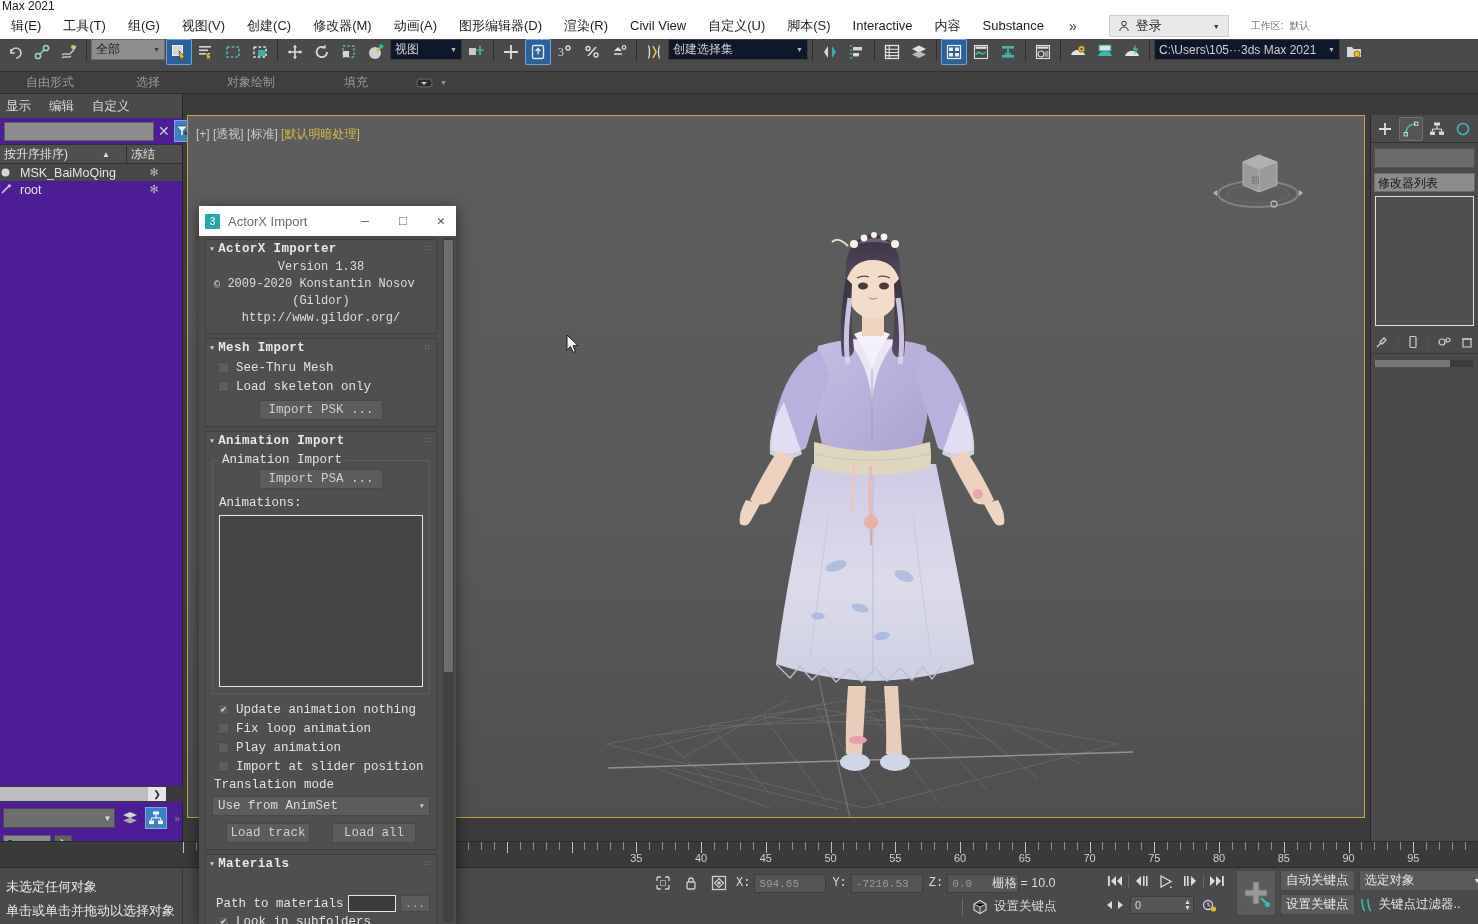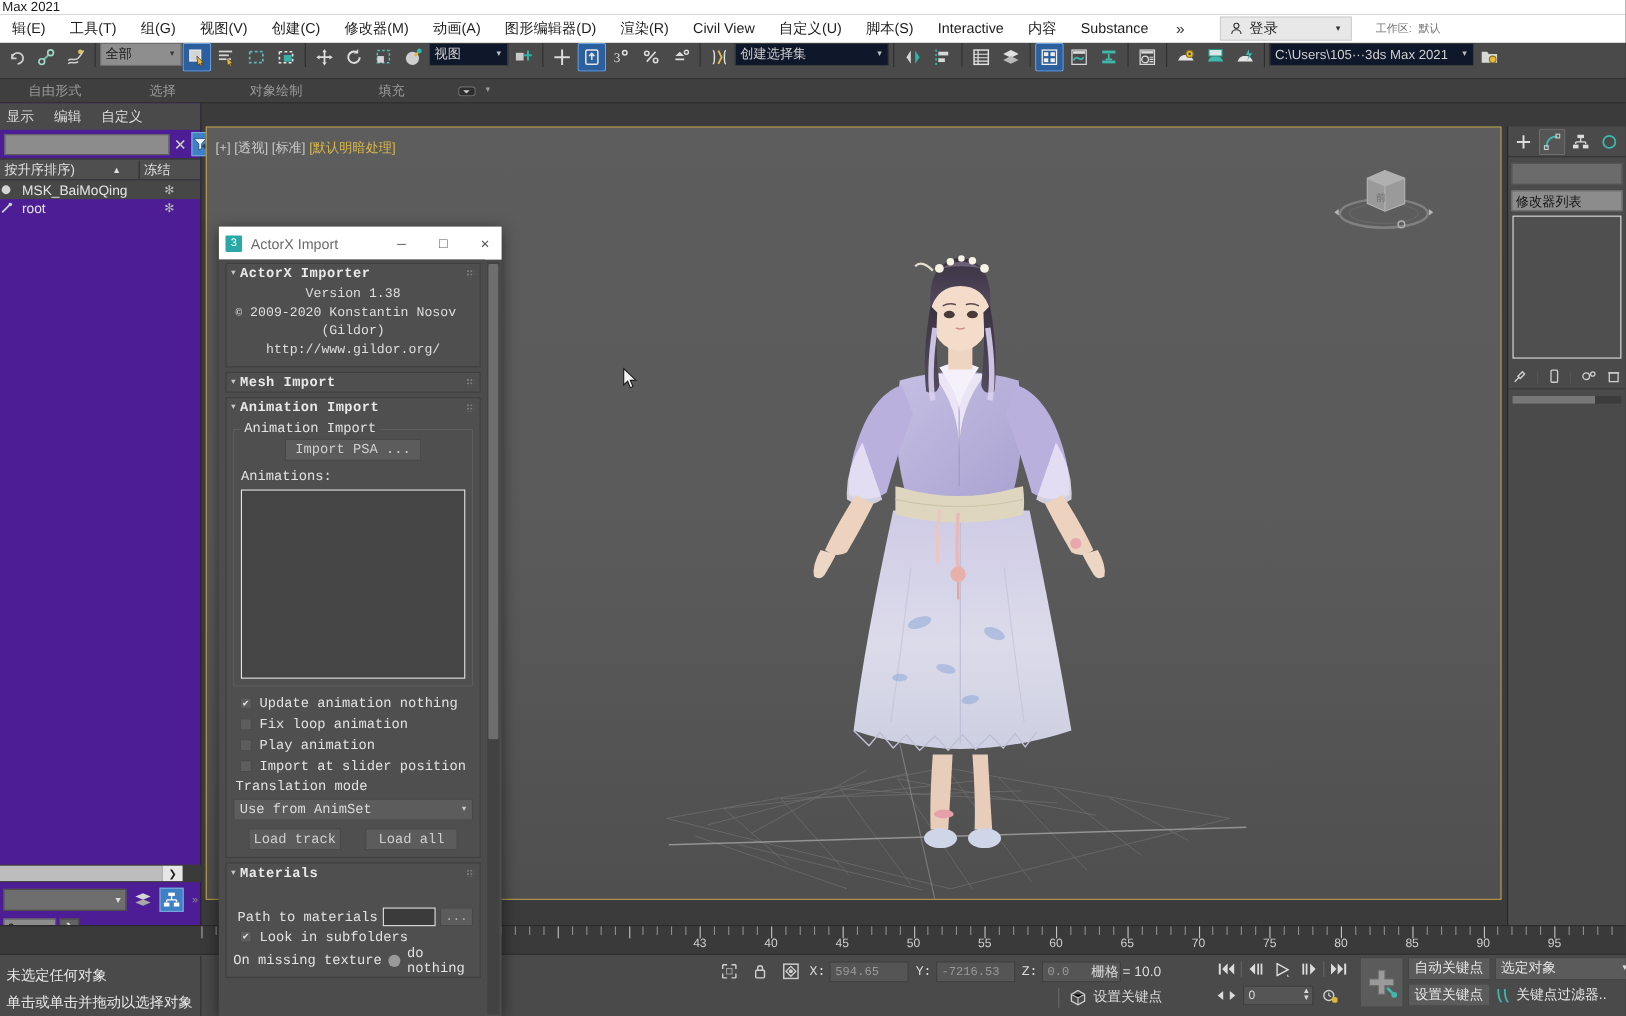--- a/index.html
+++ b/index.html
@@ -1015,21 +1015,21 @@
       <div class="tl-tick" style="left: 336.7px;"></div>
       <div class="tl-tick" style="left: 349.65px;"></div>
       <div class="tl-tick" style="left: 362.6px;"></div>
       <div class="tl-tick" style="left: 375.55px;"></div>
       <div class="tl-tick maj" style="left: 388.5px;"></div>
       <div class="tl-tick" style="left: 401.45px;"></div>
       <div class="tl-tick" style="left: 414.4px;"></div>
       <div class="tl-tick" style="left: 427.35px;"></div>
       <div class="tl-tick" style="left: 440.3px;"></div>
       <div class="tl-tick maj" style="left: 453.25px;"></div>
-      <div class="tl-lbl" style="left: 453.25px;">43</div>
+      <div class="tl-lbl" style="left: 453.25px;">35</div>
       <div class="tl-tick" style="left: 466.2px;"></div>
       <div class="tl-tick" style="left: 479.15px;"></div>
       <div class="tl-tick" style="left: 492.1px;"></div>
       <div class="tl-tick" style="left: 505.05px;"></div>
       <div class="tl-tick maj" style="left: 518px;"></div>
       <div class="tl-lbl" style="left: 518px;">40</div>
       <div class="tl-tick" style="left: 530.95px;"></div>
       <div class="tl-tick" style="left: 543.9px;"></div>
       <div class="tl-tick" style="left: 556.85px;"></div>
       <div class="tl-tick" style="left: 569.8px;"></div>
@@ -1269,20 +1269,33 @@
           <div class="ax-url">http://www.gildor.org/</div>
         </div>
       </div>
 
       <div class="roll">
         <div class="roll-h">
           <span class="tri">▼</span>
           <span class="tt">Mesh Import</span>
           <span class="grip"></span>
         </div>
+        <div class="roll-b">
+          <div class="ax-chk">
+            <span class="box"></span>
+            <span class="lb">See-Thru Mesh</span>
+          </div>
+          <div class="ax-chk">
+            <span class="box"></span>
+            <span class="lb">Load skeleton only</span>
+          </div>
+          <div style="display:flex;justify-content:center;margin-top:4px">
+            <div class="ax-btn" style="width:124px">Import PSK ...</div>
+          </div>
+        </div>
       </div>
 
       <div class="roll">
         <div class="roll-h">
           <span class="tri">▼</span>
           <span class="tt">Animation Import</span>
           <span class="grip"></span>
         </div>
         <div class="roll-b">
           <div class="ax-group">

